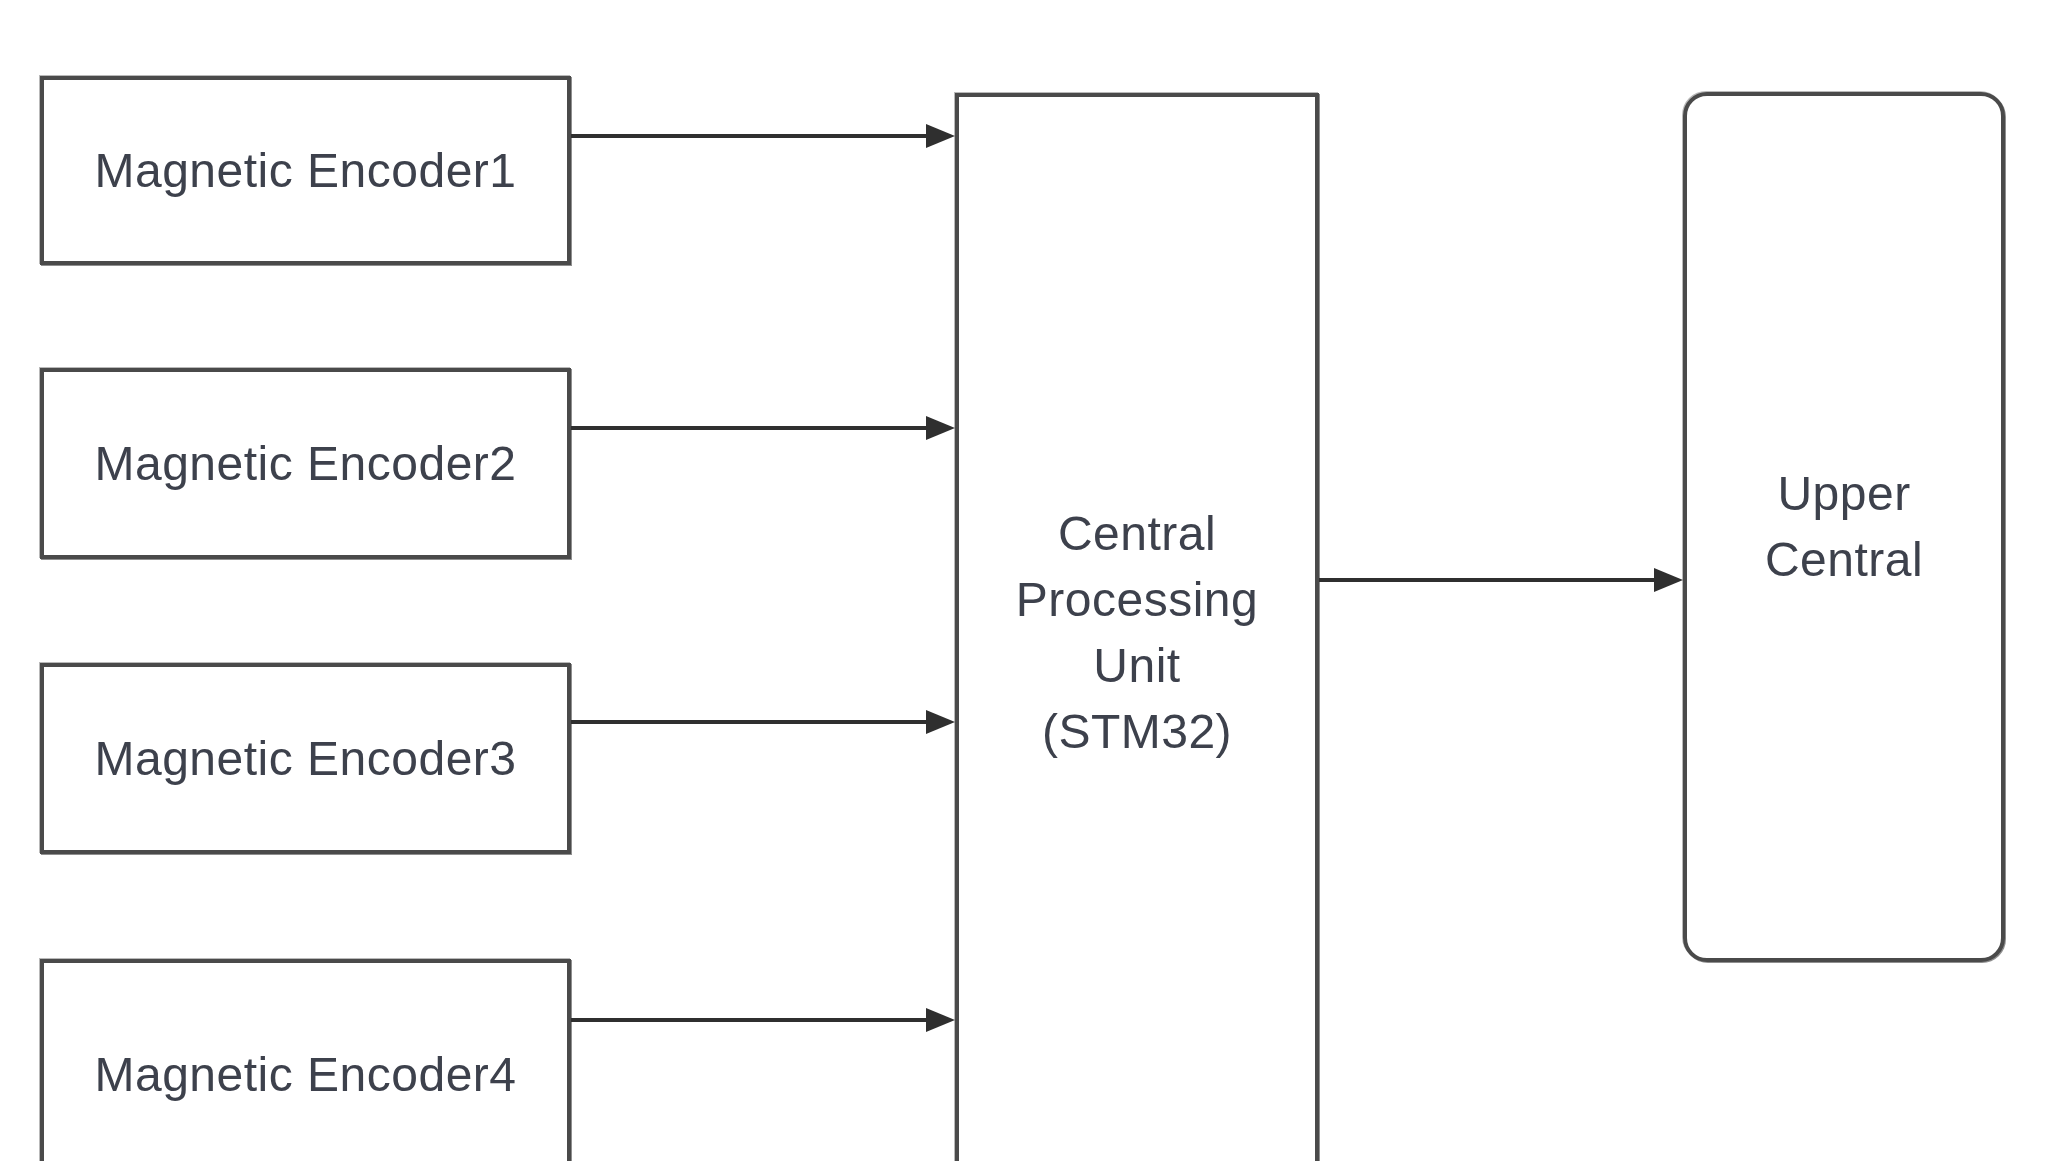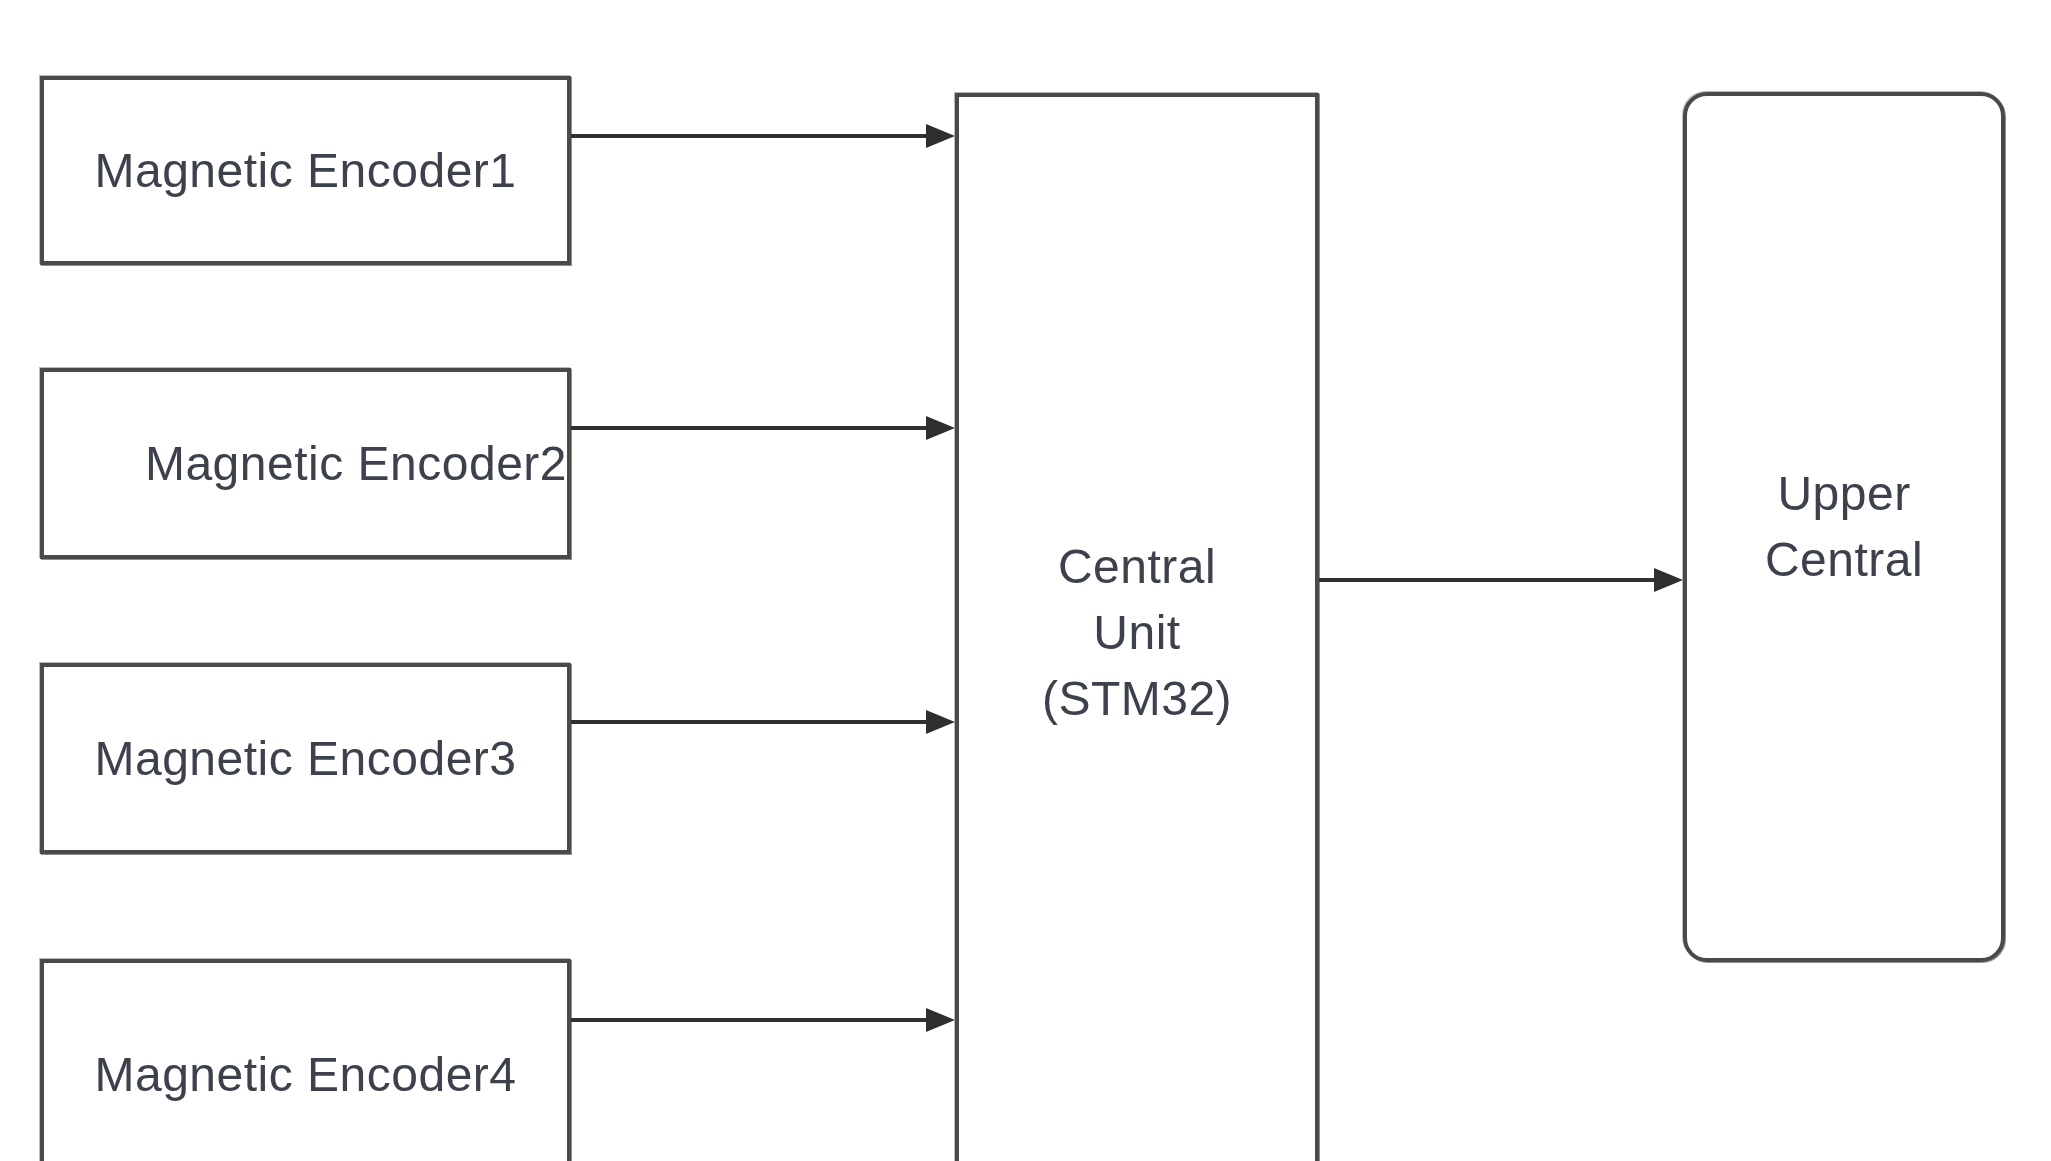--- a/index.html
+++ b/index.html
@@ -29,21 +29,21 @@
     margin-top: 36px;
   }
   .node .label {
     font-size: 48px;
     letter-spacing: 0.5px;
     line-height: 66px;
     white-space: nowrap;
   }
   
   .enc1 { left: 40px;  top: 40px;  width: 531px; height: 189px; }
-  .enc2 { left: 40px;  top: 332px; width: 531px; height: 191px; justify-content: flex-end; }
+  .enc2 { left: 40px;  top: 332px; width: 531px; height: 191px; }
   .enc3 { left: 40px;  top: 627px; width: 531px; height: 191px; text-align: right; }
   .enc4 { left: 40px;  top: 923px; width: 531px; height: 232px; }
   
   .cpu  { left: 955px; top: 57px;  width: 364px; height: 1079px; }
   
   .upper { left: 1683px; top: 56px; width: 322px; height: 870px; border-radius: 24px; }
 
   .arrow-layer {
     position: absolute;
     left: 0;
@@ -77,20 +77,21 @@
     <span class="label">Magnetic Encoder3</span>
   </div>
 
   <div class="node enc4">
     <span class="label">Magnetic Encoder4</span>
   </div>
 
   <div class="node cpu">
     <div class="label">
       <div>Central</div>
+      <div>Processing</div>
       <div>Unit</div>
       <div>(STM32)</div>
     </div>
   </div>
 
   <div class="node upper">
     <div class="label">
       <div>Upper</div>
       <div>Central</div>
     </div>

